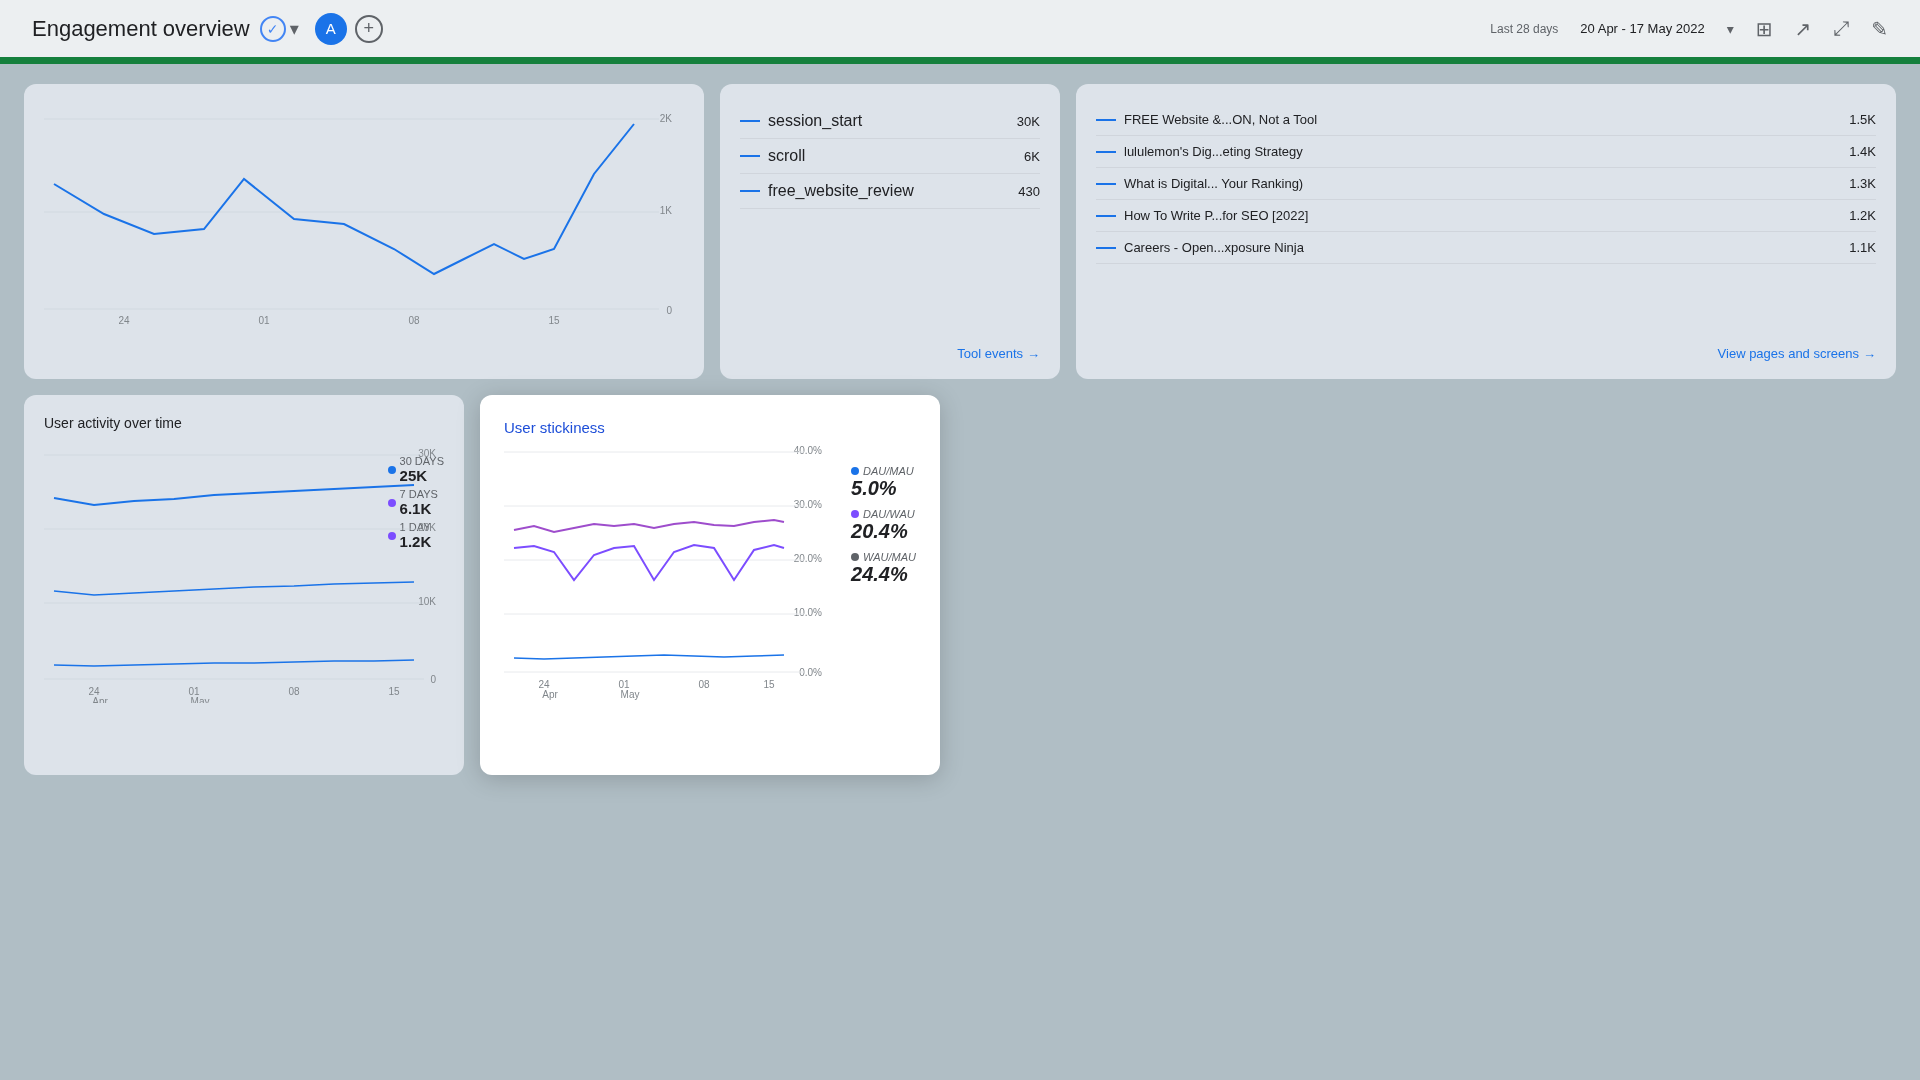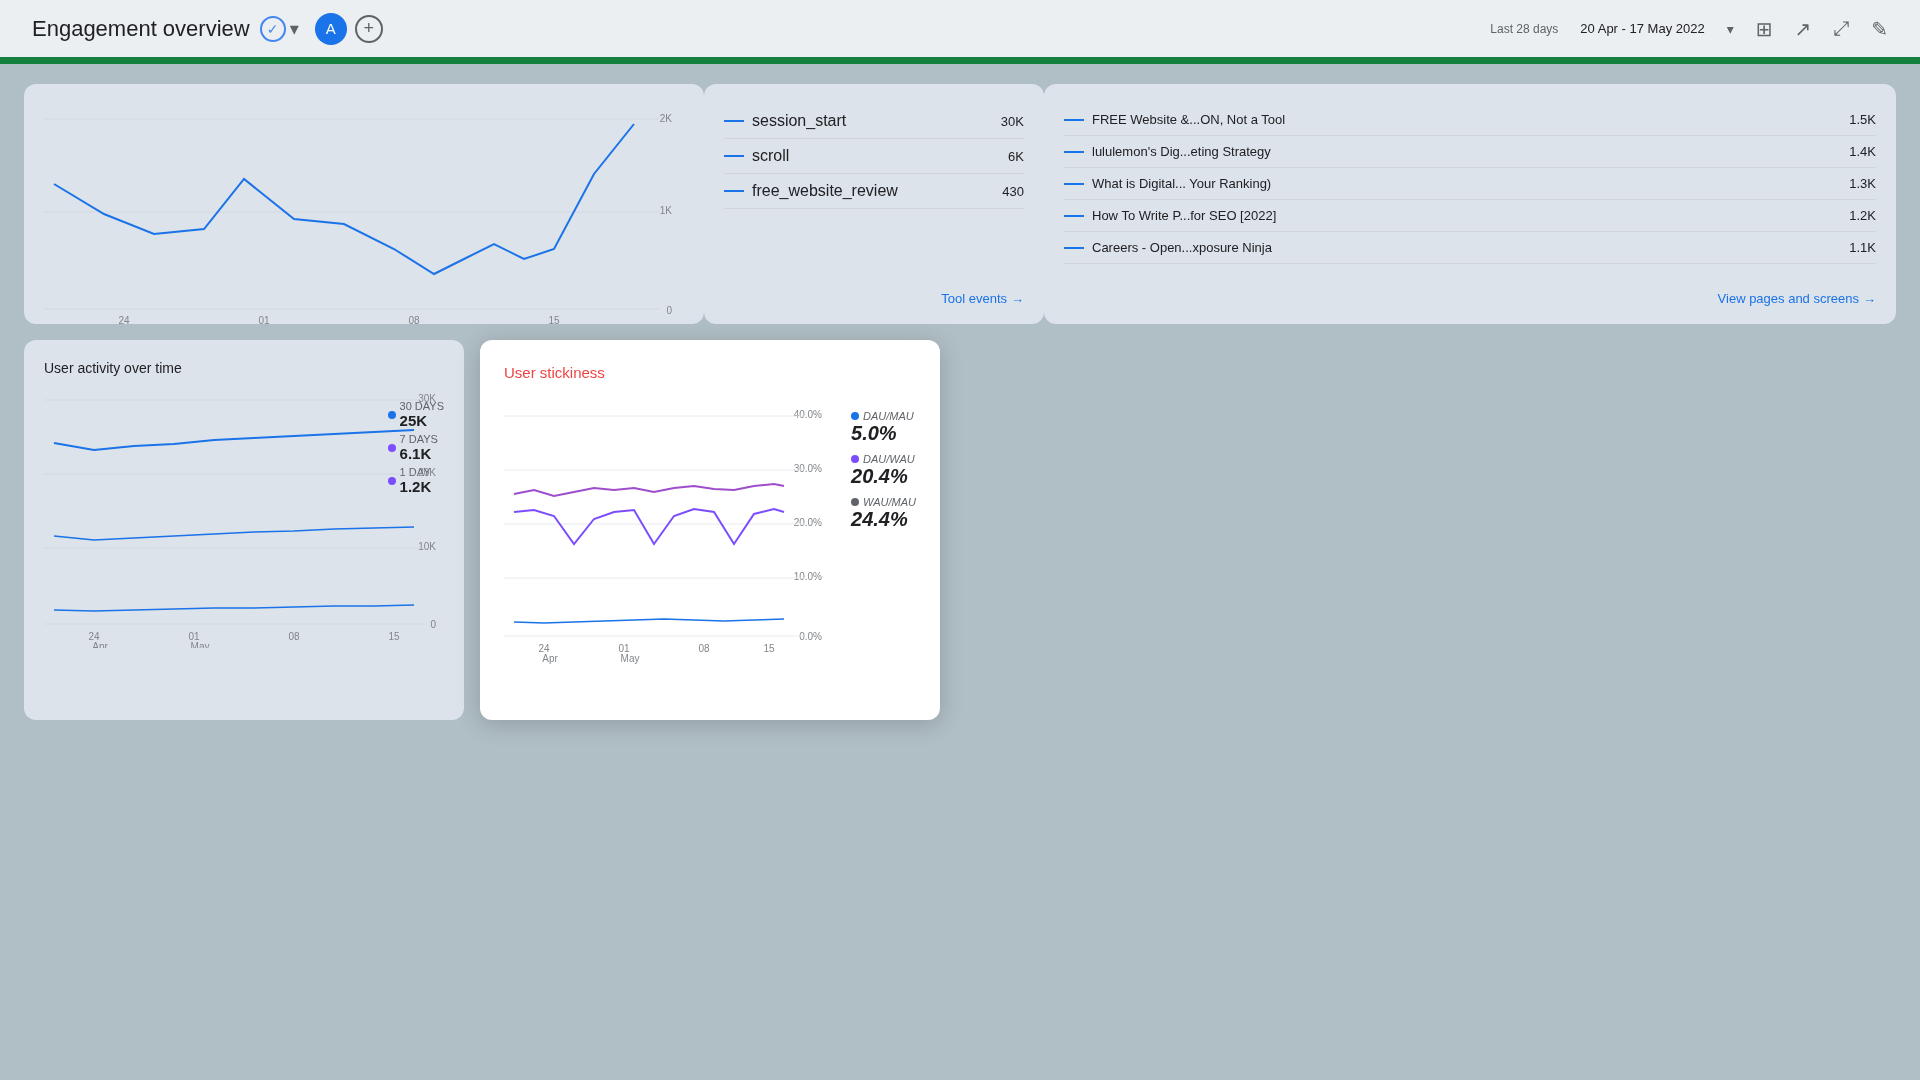--- a/index.html
+++ b/index.html
@@ -84,22 +84,22 @@
       padding: 20px 24px;
       display: flex;
       flex-direction: column;
       gap: 16px;
       height: calc(1080px - 64px);
     }
 
     
     .top-row {
       display: flex;
-      gap: 0;
-      height: 240px;
+      gap: 16px;
+      height: 295px;
     }
 
     
     .card {
       background: #dde3ea;
       border-radius: 12px;
       padding: 20px;
       position: relative;
     }
 
@@ -233,22 +233,22 @@
     }
     .legend-value {
       font-size: 15px;
       font-weight: 700;
       color: #202124;
     }
 
     
     .stickiness-title {
       font-size: 15px;
-      color: #ef4444;
-      margin-bottom: 23px;
+      color: #1d4ed8;
+      margin-bottom: 4px;
       font-weight: 500;
     }
     .stickiness-metrics {
       display: flex;
       flex-direction: column;
       gap: 8px;
       position: absolute;
       right: 24px;
       top: 70px;
     }

